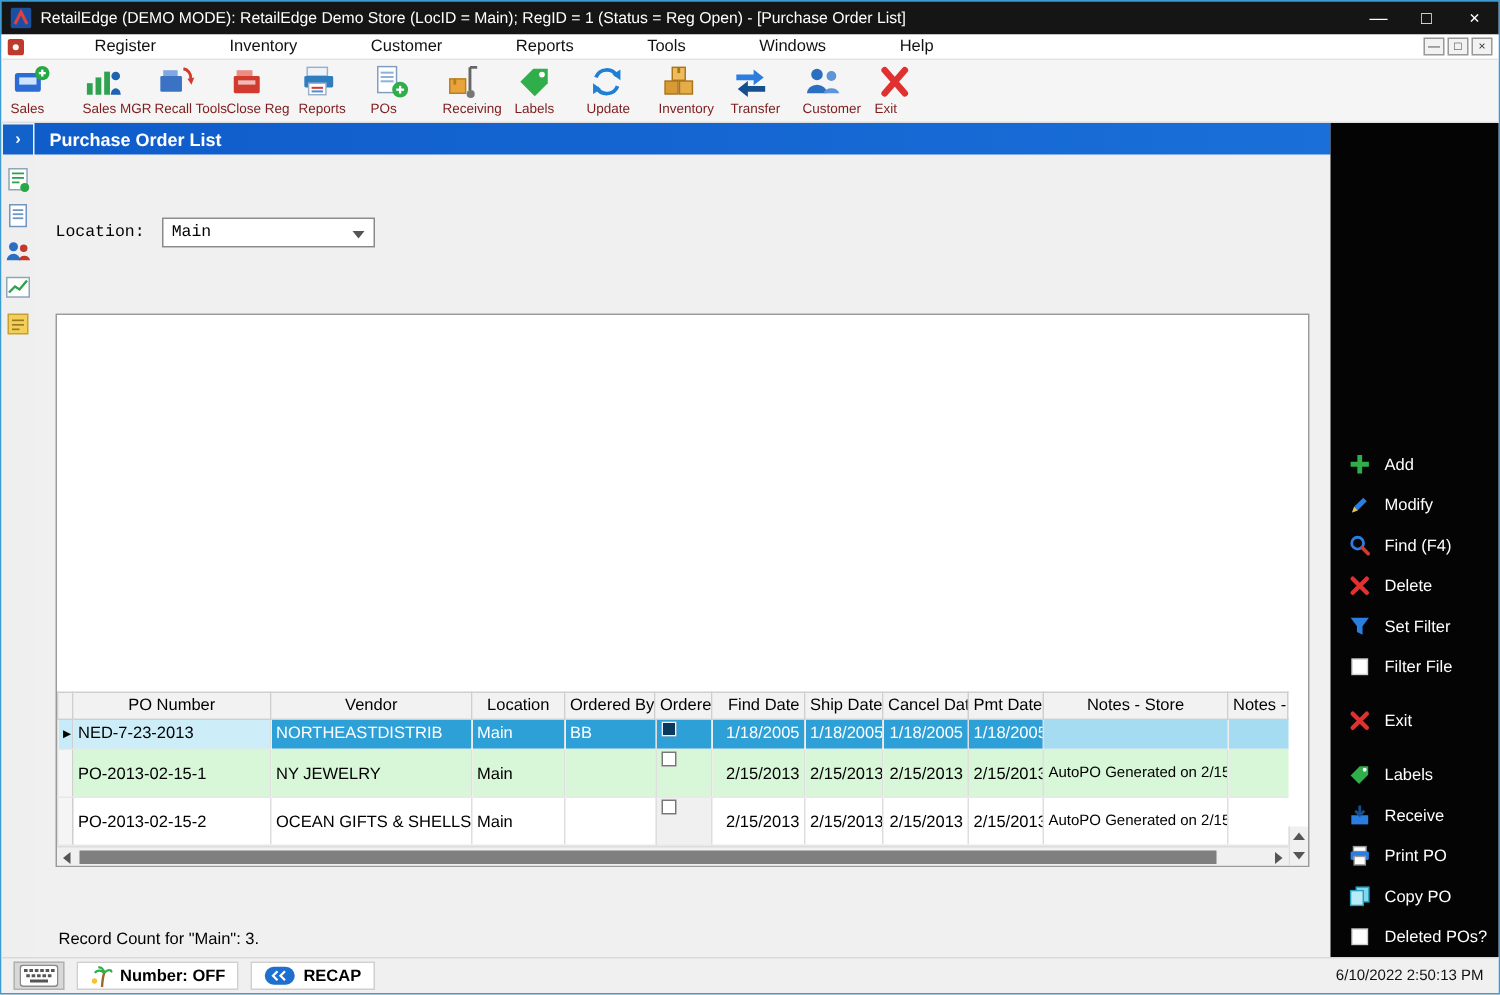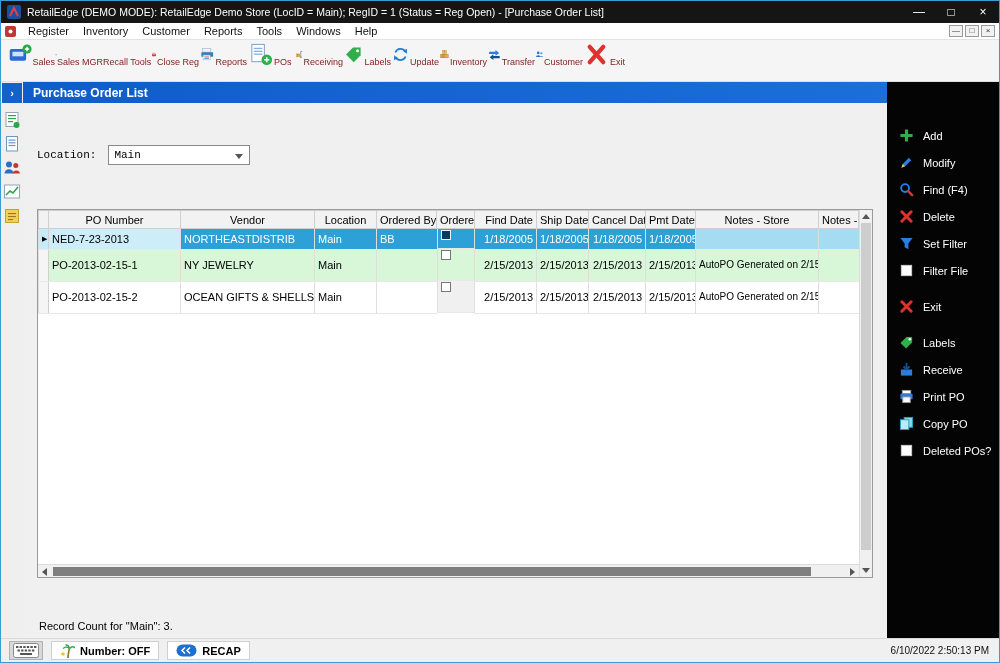--- a/index.html
+++ b/index.html
@@ -8,46 +8,46 @@
 
   .window { position:absolute; inset:0; border:1px solid #3c9bd0; display:flex; flex-direction:column; background:#f0f0f0; }
 
   
   .titlebar { height:22px; background:#151515; color:#fff; display:flex; align-items:center; flex:0 0 auto; }
   .app-icon { width:14px; height:14px; margin:0 6px; flex:0 0 auto; }
   .title-text { flex:1; font-size:10.5px; white-space:nowrap; overflow:hidden; }
   .winctl { width:32px; text-align:center; font-size:12px; line-height:22px; cursor:default; }
 
   
-  .menubar { height:17px; background:#fff; border-bottom:1px solid #e3e3e3; display:flex; align-items:center; font-size:11px; color:#111; flex:0 0 auto; }
+  .menubar { height:17px; background:#fff; border-bottom:1px solid #e3e3e3; display:flex; align-items:center; font-size:11px; color:#111; flex:0 0 auto;gap:35px; }
   .menu-appicon { width:11px; height:11px; margin:0 5px 0 4px; }
   .menu-item { padding:0 7px; line-height:17px; }
   .mdi-controls { margin-left:auto; display:flex; gap:2px; padding-right:4px; }
   .mdi-btn { width:14px; height:12px; border:1px solid #9a9a9a; background:#f2f2f2; font-size:8px; line-height:10px; text-align:center; color:#333; }
 
   
   .toolbar { height:42px; background:#f5f5f5; border-bottom:1px solid #e0e0e0; display:flex; align-items:flex-start; padding-left:6px; flex:0 0 auto; }
-  .tool { width:48px; display:flex; flex-direction:row; align-items:flex-end; padding-top:2px; cursor:default; }
+  .tool { width:48px; display:flex; flex-direction:column; align-items:flex-start; padding-top:2px; cursor:default; }
   .tool svg { width:27px; height:25px; }
   .tlabel { font-size:9px; color:#7d1d1d; margin-top:0px; white-space:nowrap; }
 
   
   .main { flex:1; display:flex; min-height:0; }
   .left-strip { width:22px; background:#efefef; display:flex; flex-direction:column; align-items:center; flex:0 0 auto; }
   .chevron-btn { width:20px; height:20px; background:#1262c9; color:#fff; font-size:11px; font-weight:bold; display:flex; align-items:center; justify-content:center; margin:1px 0 5px 0; }
   .strip-icon { width:18px; height:18px; margin:3px 0; }
 
   .center { flex:1; display:flex; flex-direction:column; background:#f0f0f0; min-width:0;gap:36px; }
   .po-header { height:21px; background:linear-gradient(90deg,#0f5ccb,#1a6fd8); color:#fff; font-weight:bold; font-size:12px; display:flex; align-items:center; padding-left:10px; flex:0 0 auto; }
   .location-row { height:32px; display:flex; align-items:center; padding-left:14px; font-size:11px; flex:0 0 auto;font-family:Liberation Mono, monospace; }
   .loc-label { margin-right:12px; }
   .loc-select { width:142px; height:20px; background:#fff; border:1px solid #8a8a8a; display:flex; align-items:center; padding-left:5px; position:relative; font-size:11px; }
   .dd-arrow { position:absolute; right:6px; top:8px; width:0; height:0; border-left:4px solid transparent; border-right:4px solid transparent; border-top:5px solid #555; }
 
-  .grid-wrap { margin:2px 14px 0 14px; flex:1; border:1px solid #9a9a9a; background:#fff; display:flex; min-height:0; }
+  .grid-wrap { margin:2px 14px 0 14px; flex:1; border:1px solid #9a9a9a; background:#fff; display:flex; min-height:0;align-items:flex-end; }
   .grid-main { flex:1; display:flex; flex-direction:column; min-width:0; }
   table.grid { width:100%; border-collapse:collapse; table-layout:fixed; font-size:11px; }
   table.grid th { background:#f2f2f2; border:1px solid #cfcfcf; font-weight:normal; height:18px; padding:0 3px; white-space:nowrap; overflow:hidden; }
   table.grid td { border-left:1px solid #dedede; border-bottom:1px solid #e8e8e8; padding:1px 3px; white-space:nowrap; overflow:hidden; }
   th.right, td.right { text-align:right; }
   td.center { text-align:center; }
   tr.r1 td { height:20px; }
   tr.r2 td, tr.r3 td { height:32px; }
   td.ind { background:#f5f5f5; border-right:1px solid #cfcfcf; padding:0; text-align:center; font-size:7px; color:#111; }
   tr.sel td { background:#2da0d8; color:#fff; }
@@ -70,21 +70,21 @@
   .vscroll { width:13px; background:#f0f0f0; border-left:1px solid #dcdcdc; display:flex; flex-direction:column; flex:0 0 auto; }
   .vs-up, .vs-down { height:13px; display:flex; align-items:center; justify-content:center; }
   .vs-up span { width:0; height:0; border-left:4px solid transparent; border-right:4px solid transparent; border-bottom:5px solid #555; }
   .vs-down span { width:0; height:0; border-left:4px solid transparent; border-right:4px solid transparent; border-top:5px solid #555; }
   .vs-track { flex:1; padding:0 1px; }
   .vs-thumb { width:100%; height:96%; background:#cdcdcd; }
 
   .record-count { height:24px; font-size:11px; color:#000; padding:6px 0 0 16px; flex:0 0 auto; }
 
   
-  .right-panel { width:112px; background:#040404; color:#fff; padding-top:40px; display:flex; flex-direction:column; flex:0 0 auto; }
+  .right-panel { width:112px; background:#040404; color:#fff; padding-top:40px; display:flex; flex-direction:column; flex:0 0 auto;justify-content:flex-end; }
   .action { display:flex; align-items:center; gap:9px; padding:6px 0 6px 12px; font-size:11px; cursor:default; }
   .action svg { width:15px; height:15px; flex:0 0 auto; }
   .action.gap { margin-top:9px; }
 
   
   .bottom-bar { height:24px; background:#f0f0f0; border-top:1px solid #d9d9d9; display:flex; align-items:center; padding:0 10px 0 8px; gap:8px; flex:0 0 auto; }
   .kb-btn { width:34px; height:19px; background:#d8d8d8; border:1px solid #b2b2b2; display:flex; align-items:center; justify-content:center; }
   .bar-btn { height:19px; background:#fff; border:1px solid #cfcfcf; display:flex; align-items:center; padding:0 8px; gap:5px; font-size:11px; font-weight:bold; }
   .datetime { margin-left:auto; font-size:10px; color:#111; }
 </style>

